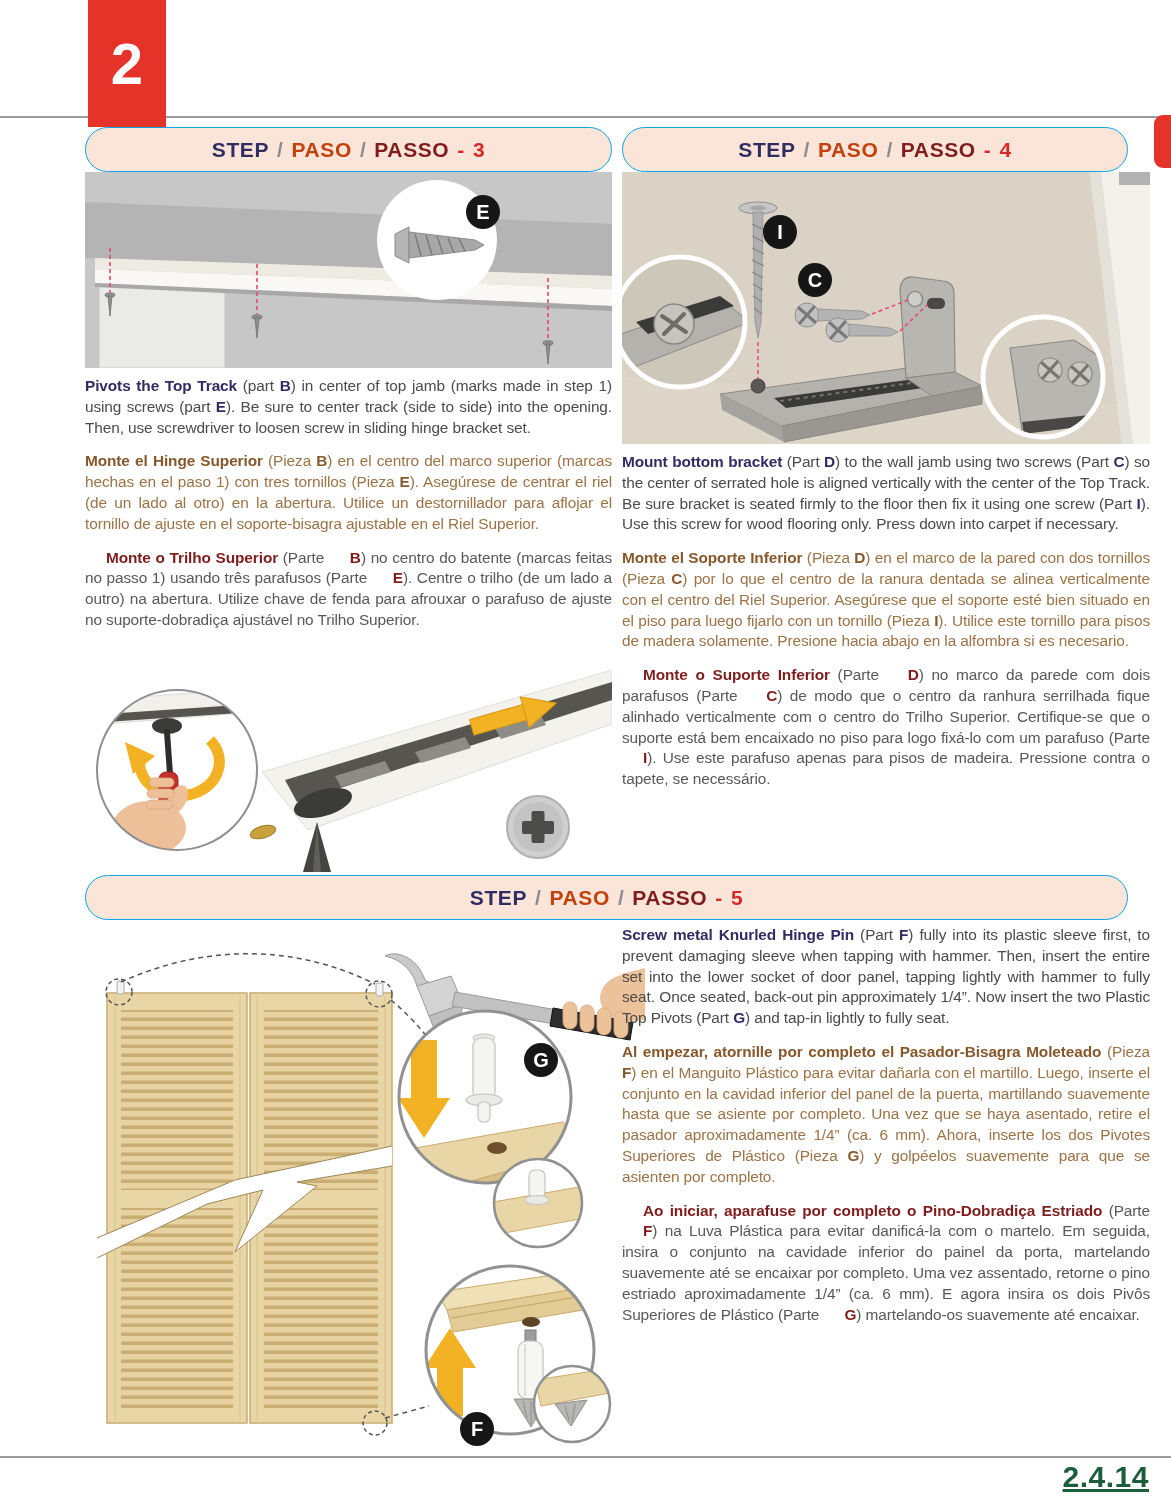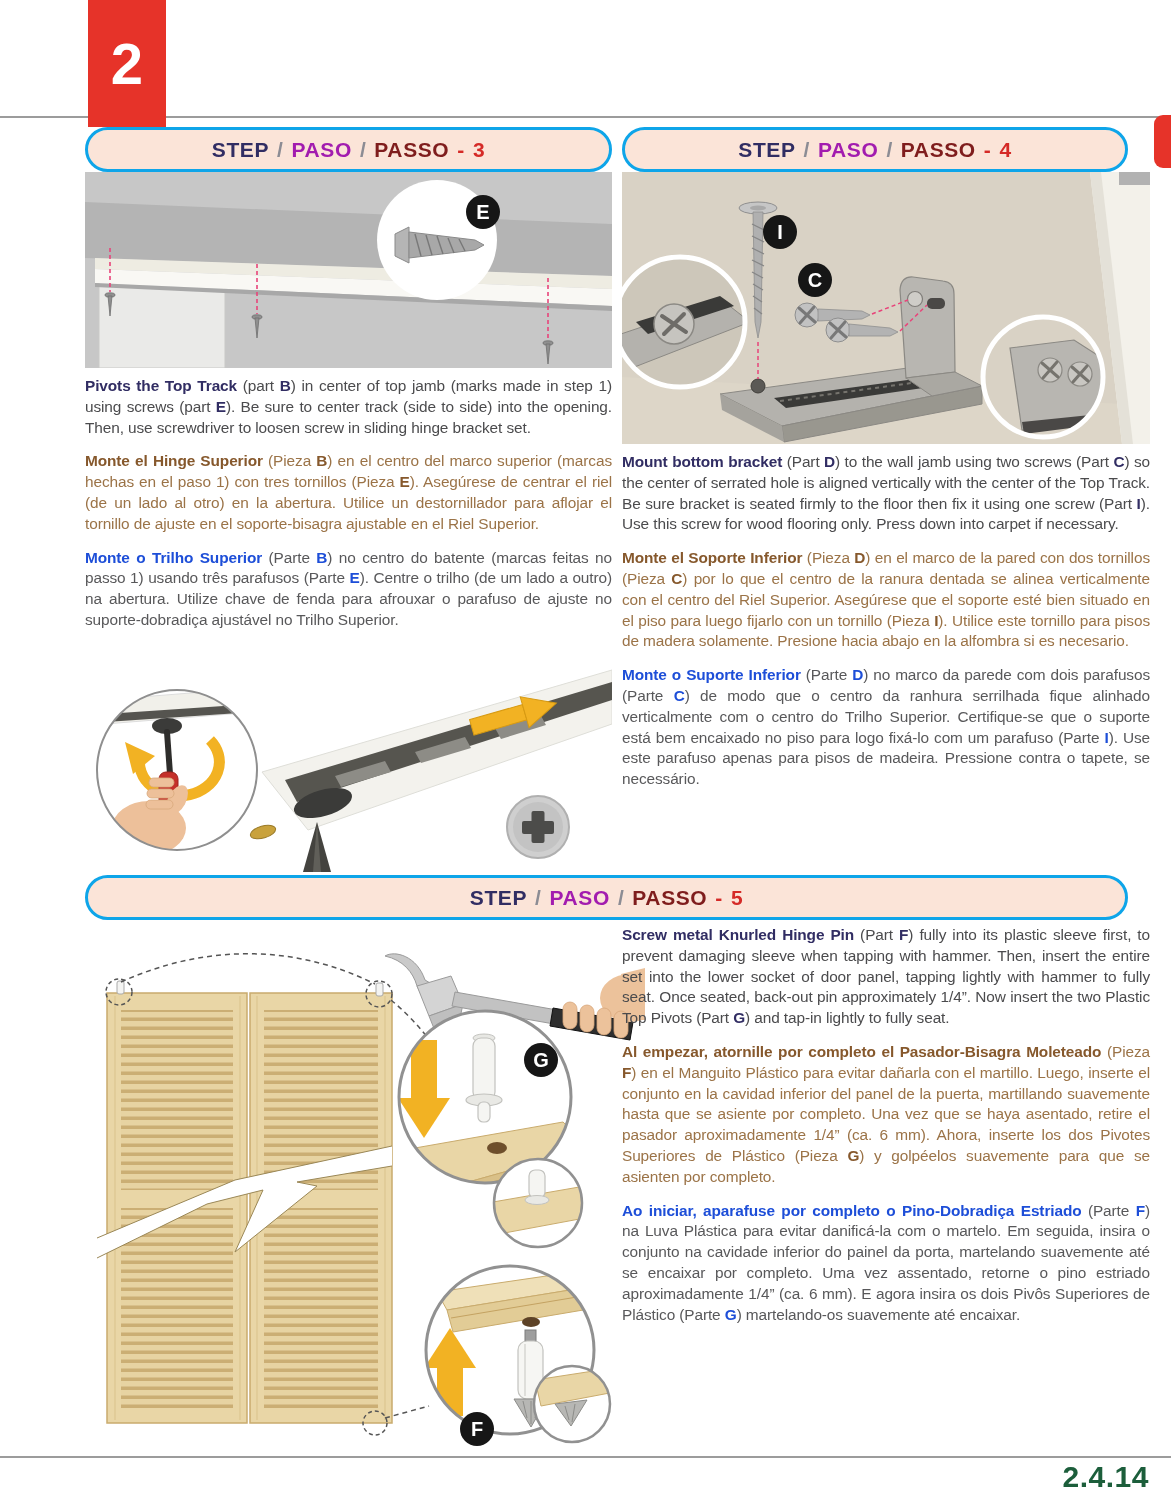--- a/index.html
+++ b/index.html
@@ -10,55 +10,55 @@
 
   .topline { left:0; top:116px; width:1171px; height:2px; background:#9c9c9c; }
   .bottomline { left:0; top:1456px; width:1171px; height:2px; background:#9c9c9c; }
 
   .tab2 { left:88px; top:0; width:78px; height:127px; background:#e63329;
           color:#fff; font-size:58px; font-weight:bold; display:flex;
           align-items:center; justify-content:center; }
   .side-tab { right:0; top:115px; width:17px; height:53px; background:#e63329;
               border-radius:9px 0 0 9px; }
 
-  .pill { height:45px; border:3px solid #0ea5e9; border-radius:23px; background:#fbe4d8;
+  .pill { height:45px; border:1px solid #0ea5e9; border-radius:23px; background:#fbe4d8;
           display:flex; align-items:center; justify-content:center;
           font-weight:bold; font-size:21px; letter-spacing:.6px; }
   .pill span { margin:0 4px; }
   .w-step  { color:#312d63; }
   .w-sep   { color:#8c8c94; }
-  .w-paso  { color:#a21caf; }
+  .w-paso  { color:#c2410c; }
   .w-passo { color:#7f1d1d; }
   .w-dash  { color:#d52a27; }
   .w-num   { color:#d52a27; }
 
   .pill3 { left:85px;  top:127px; width:527px; }
   .pill4 { left:622px; top:127px; width:506px; }
   .pill5 { left:85px;  top:875px; width:1043px; }
 
   .illus3  { left:85px;  top:172px; width:527px; height:196px; }
   .illus4  { left:622px; top:172px; width:528px; height:272px; }
   .illus3b { left:85px;  top:660px; width:527px; height:212px; }
   .illus5  { left:85px;  top:940px; width:560px; height:512px; }
 
   .txt { font-size:15.4px; line-height:1.35; text-align:justify; letter-spacing:-0.1px; }
   .txt p { margin-bottom:13px; }
   .txt .en { color:#4b4b4d; }
   .txt .en b { color:#312d63; }
   .txt .es { color:#9b7347; }
   .txt .es b { color:#86582c; }
   .txt .pt { color:#58585a; }
-  .txt .pt b { color:#1d4ed8; }
+  .txt .pt b { color:#7f1d1d;margin-left:21px; }
 
   .txt3 { left:85px;  top:376px; width:527px; }
   .txt4 { left:622px; top:452px; width:528px; }
   .txt5 { left:622px; top:925px; width:528px; }
 
   .pagecode { right:22px; top:1460px; color:#1c5e3b; font-weight:bold; font-size:30px;
-              letter-spacing:.5px; }
+              letter-spacing:.5px;text-decoration:underline; }
 
   svg { display:block; }
   .badge-circle { fill:#161616; }
   .badge-letter { fill:#ffffff; font-weight:bold; font-size:20px;
                   font-family:"Liberation Sans", sans-serif; text-anchor:middle; }
 </style>
 </head>
 <body>
 
 <div class="page">

